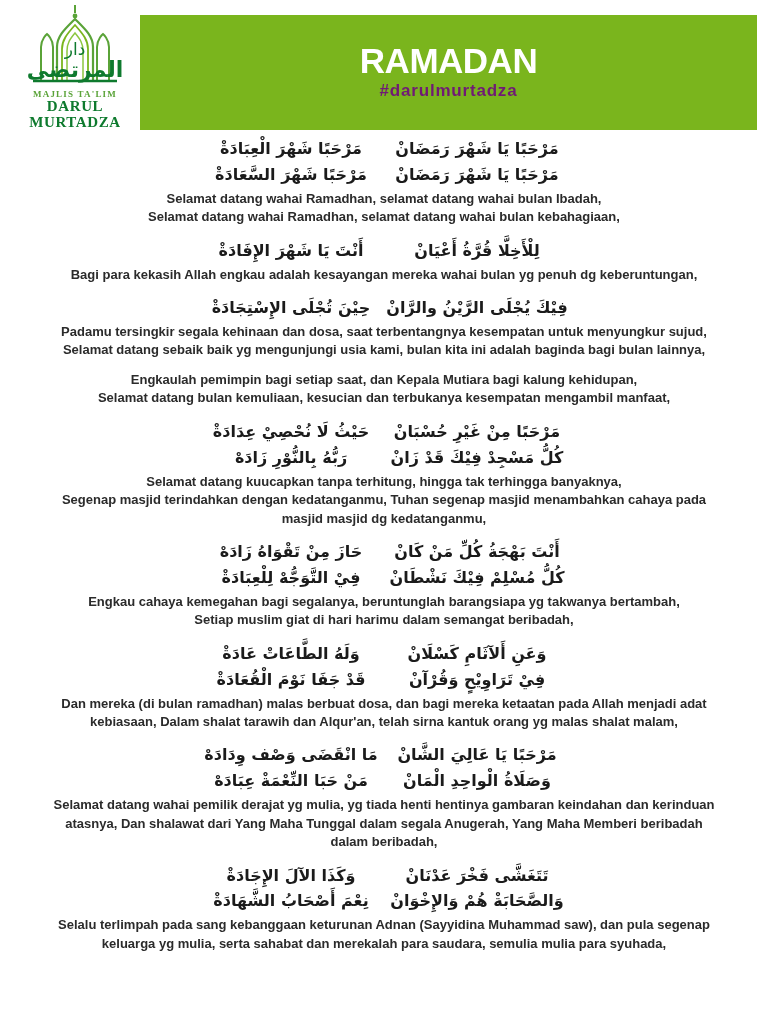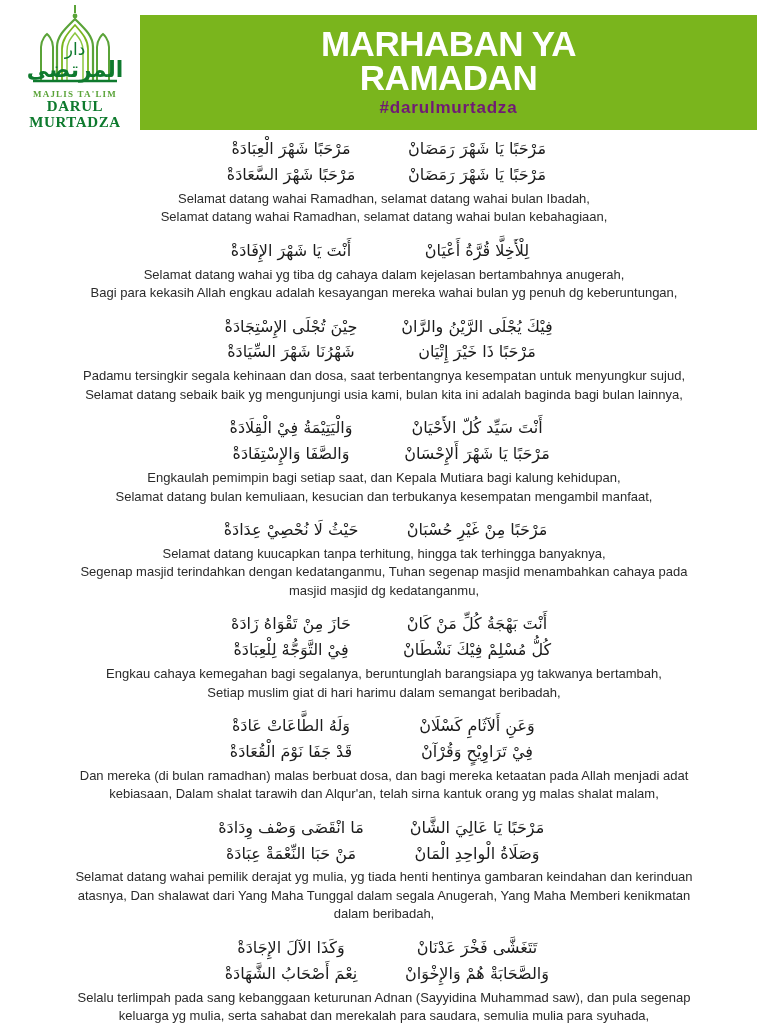--- a/index.html
+++ b/index.html
@@ -101,20 +101,21 @@
   .content {
     width: 768px;
     padding: 4px 0 0 0;
     box-sizing: border-box;
   }
   .verse {
     width: 100%;
     box-sizing: border-box;
     padding: 0 48px;
     margin-bottom: 11px;
+    font-weight: bold;
   }
   .verse:last-child { margin-bottom: 0; }
 
   .arabic-block {
     direction: rtl;
     text-align: center;
     font-family: "DejaVu Sans", "Liberation Sans", sans-serif;
     font-size: 16px;
     line-height: 1.62;
     color: #1b1b1b;
@@ -176,21 +177,20 @@
       </svg>
     </span>
     <span class="logo-caption">
       <span class="l1">MAJLIS TA'LIM</span>
       <span class="l2">DARUL MURTADZA</span>
     </span>
   </div>
 
   <div class="header-banner">
     <div class="banner-title">
-      <span>MARHABAN YA</span>
       <span class="line2">RAMADAN</span>
     </div>
     <div class="banner-hashtag">#darulmurtadza</div>
   </div>
 
 </div>
 
 <div class="content" id="verses-root">
     <div class="verse">
       <div class="arabic-block">
@@ -200,47 +200,42 @@
       <div class="translation">
         <span>Selamat datang wahai Ramadhan, selamat datang wahai bulan Ibadah,</span>
         <span>Selamat datang wahai Ramadhan, selamat datang wahai bulan kebahagiaan,</span>
       </div>
     </div>
     <div class="verse">
       <div class="arabic-block">
         <span class="arabic-line"><span class="hemistich-right">لِلْأَخِلَّا قُرَّةُ أَعْيَانْ</span><span class="hemistich-left">أَنْتَ يَا شَهْرَ الإِفَادَةْ</span></span>
       </div>
       <div class="translation">
-        <span>Selamat datang wahai yg tiba dg cahaya dalam kejelasan bertambahnya anugerah,</span>
         <span>Bagi para kekasih Allah engkau adalah kesayangan mereka wahai bulan yg penuh dg keberuntungan,</span>
       </div>
     </div>
     <div class="verse">
       <div class="arabic-block">
         <span class="arabic-line"><span class="hemistich-right">فِيْكَ يُجْلَى الرَّيْنُ والرَّانْ</span><span class="hemistich-left">حِيْنَ تُجْلَى الإِسْتِجَادَةْ</span></span>
-        <span class="arabic-line"><span class="hemistich-right">مَرْحَبًا ذَا خَيْرَ إِتْيَان</span><span class="hemistich-left">شَهْرُنَا شَهْرَ السِّيَادَةْ</span></span>
       </div>
       <div class="translation">
         <span>Padamu tersingkir segala kehinaan dan dosa, saat terbentangnya kesempatan untuk menyungkur sujud,</span>
         <span>Selamat datang sebaik baik yg mengunjungi usia kami, bulan kita ini adalah baginda bagi bulan lainnya,</span>
       </div>
     </div>
     <div class="verse">
-      <div class="arabic-block">
-        <span class="arabic-line"><span class="hemistich-right">أَنْتَ سَيِّد كُلّ الأَحْيَانْ</span><span class="hemistich-left">وَالْيَتِيْمَةُ فِيْ الْقِلَادَةْ</span></span>
-        <span class="arabic-line"><span class="hemistich-right">مَرْحَبًا يَا شَهْرَ أَلإِحْسَانْ</span><span class="hemistich-left">وَالصَّفَا وَالإِسْتِفَادَةْ</span></span>
-      </div>
       <div class="translation">
         <span>Engkaulah pemimpin bagi setiap saat, dan Kepala Mutiara bagi kalung kehidupan,</span>
         <span>Selamat datang bulan kemuliaan, kesucian dan terbukanya kesempatan mengambil manfaat,</span>
       </div>
     </div>
     <div class="verse">
       <div class="arabic-block">
         <span class="arabic-line"><span class="hemistich-right">مَرْحَبًا مِنْ غَيْرِ حُسْبَانْ</span><span class="hemistich-left">حَيْثُ لَا نُحْصِيْ عِدَادَةْ</span></span>
+        <span class="arabic-line"><span class="hemistich-right">كُلُّ مَسْجِدْ فِيْكَ قَدْ زَانْ</span><span class="hemistich-left">رَبُّهُ بِالنُّوْرِ زَادَهْ</span></span>
       </div>
       <div class="translation">
         <span>Selamat datang kuucapkan tanpa terhitung, hingga tak terhingga banyaknya,</span>
         <span>Segenap masjid terindahkan dengan kedatanganmu, Tuhan segenap masjid menambahkan cahaya pada</span>
         <span>masjid masjid dg kedatanganmu,</span>
       </div>
     </div>
     <div class="verse">
       <div class="arabic-block">
         <span class="arabic-line"><span class="hemistich-right">أَنْتَ بَهْجَةُ كُلِّ مَنْ كَانْ</span><span class="hemistich-left">حَازَ مِنْ تَقْوَاهُ زَادَهْ</span></span>
@@ -261,21 +256,21 @@
         <span>kebiasaan, Dalam shalat tarawih dan Alqur'an, telah sirna kantuk orang yg malas shalat malam,</span>
       </div>
     </div>
     <div class="verse">
       <div class="arabic-block">
         <span class="arabic-line"><span class="hemistich-right">مَرْحَبًا يَا عَالِيَ الشَّانْ</span><span class="hemistich-left">مَا انْقَضَى وَصْف وِدَادَهْ</span></span>
         <span class="arabic-line"><span class="hemistich-right">وَصَلَاةُ الْواحِدِ الْمَانْ</span><span class="hemistich-left">مَنْ حَبَا النِّعْمَةْ عِبَادَهْ</span></span>
       </div>
       <div class="translation">
         <span>Selamat datang wahai pemilik derajat yg mulia, yg tiada henti hentinya gambaran keindahan dan kerinduan</span>
-        <span>atasnya, Dan shalawat dari Yang Maha Tunggal dalam segala Anugerah, Yang Maha Memberi kenikmatan</span>
+        <span>atasnya, Dan shalawat dari Yang Maha Tunggal dalam segala Anugerah, Yang Maha Memberi beribadah</span>
         <span>dalam beribadah,</span>
       </div>
     </div>
     <div class="verse">
       <div class="arabic-block">
         <span class="arabic-line"><span class="hemistich-right">تَتَغَشَّى فَخْرَ عَدْنَانْ</span><span class="hemistich-left">وَكَذَا الآلَ الإِجَادَةْ</span></span>
         <span class="arabic-line"><span class="hemistich-right">وَالصَّحَابَةْ هُمْ وَالإِخْوَانْ</span><span class="hemistich-left">نِعْمَ أَصْحَابُ الشَّهَادَةْ</span></span>
       </div>
       <div class="translation">
         <span>Selalu terlimpah pada sang kebanggaan keturunan Adnan (Sayyidina Muhammad saw), dan pula segenap</span>

